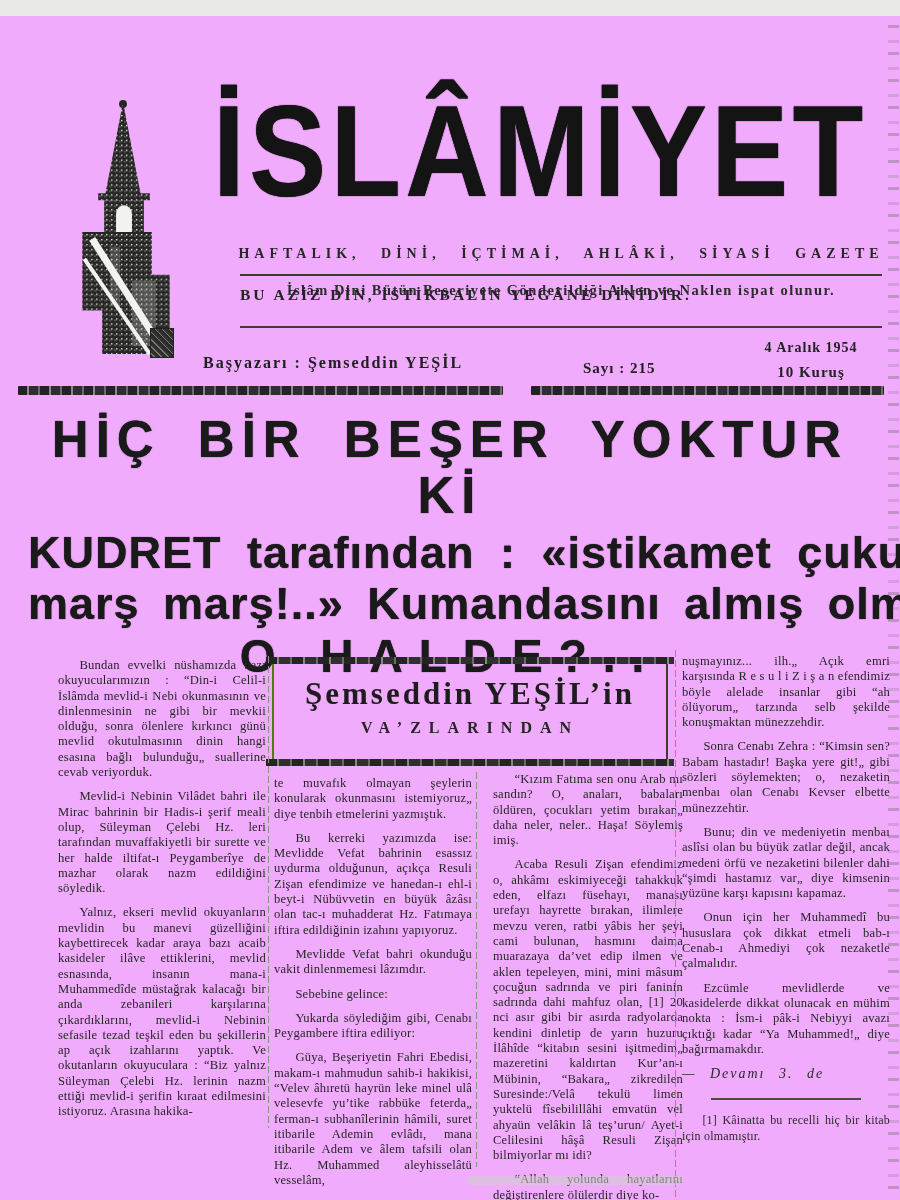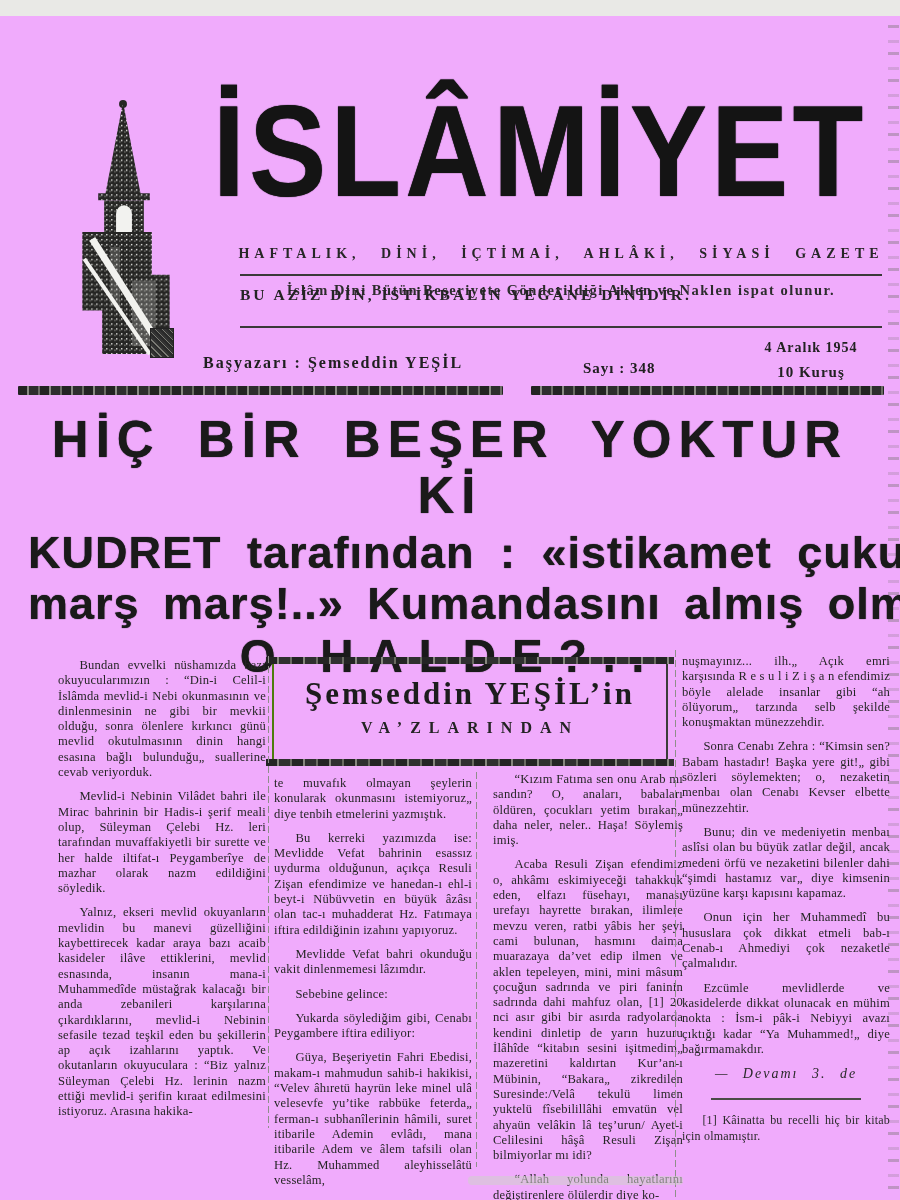--- a/index.html
+++ b/index.html
@@ -120,21 +120,21 @@
   .feature-title{
     margin:16px 0 0;font-size:31px;font-weight:bold;color:#1d1d1d;
     letter-spacing:3px;font-family:"Liberation Serif",serif;
   }
   .feature-subtitle{
     margin-top:7px;font-size:16px;letter-spacing:8px;color:#242424;font-weight:bold;
   }
 
   
   .continuation{
-    margin:6px 0 0;text-align:center;font-style:italic;font-size:14px;
+    margin:6px 0 0;text-align:left;font-style:italic;font-size:14px;
     letter-spacing:2px;word-spacing:8px;color:#2a2a2a;
   }
   .foot-rule{
     width:150px;border:none;border-top:2px solid #4a4a46;margin:16px auto 12px;
   }
   .footnote{
     font-size:12px;line-height:16px;text-align:justify;
     color:#2a2a2a;text-indent:1.7em;letter-spacing:.2px;
   }
 </style>
@@ -171,21 +171,21 @@
     <h1 class="paper-title" data-name="newspaper-title">İSLÂMİYET</h1>
     <div class="subtitle" data-name="newspaper-subtitle">HAFTALIK,  DİNİ,  İÇTİMAİ,  AHLÂKİ,  SİYASİ  GAZETE</div>
 
     <div class="rule rule-1" data-name="rule-top"></div>
     <div class="motto-1" data-name="motto-line-1">İslâm Dini Bütün Beşeriyete Gönderildiği Aklen ve Naklen ispat olunur.</div>
     <div class="motto-2" data-name="motto-line-2">BU AZİZ DİN, İSTİKBALİN YEGÂNE DİNİDİR.</div>
     <div class="rule rule-2" data-name="rule-bottom"></div>
 
     <span class="stamp" data-name="ornament-stamp"></span>
     <div class="editor-line" data-name="editor-byline">Başyazarı :  Şemseddin  YEŞİL</div>
-    <div class="issue-no" data-name="issue-number">Sayı :  348</div>
+    <div class="issue-no" data-name="issue-number">Sayı :  215</div>
     <div class="date-price" data-name="date-price-block">
       <div class="date-line" data-name="issue-date">4 Aralık 1954</div>
       <div class="price-line" data-name="issue-price">10 Kuruş</div>
     </div>
   </header>
 
   <div class="rough-bar" data-name="separator-bar">
     <span class="seg seg-a" data-name="separator-bar-segment"></span>
     <span class="seg seg-b" data-name="separator-bar-segment"></span>
   </div>

